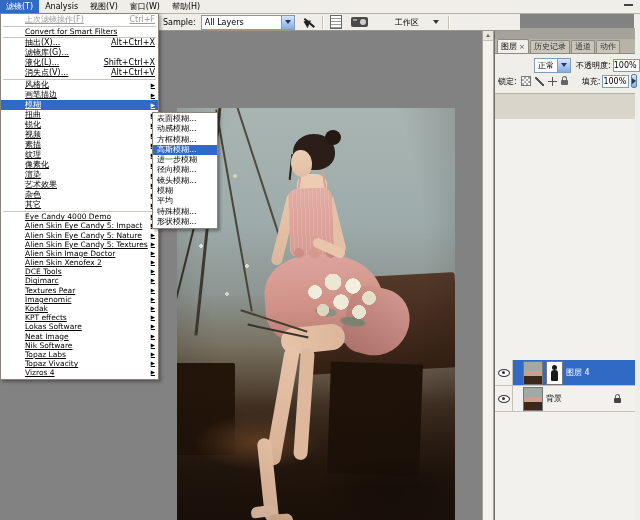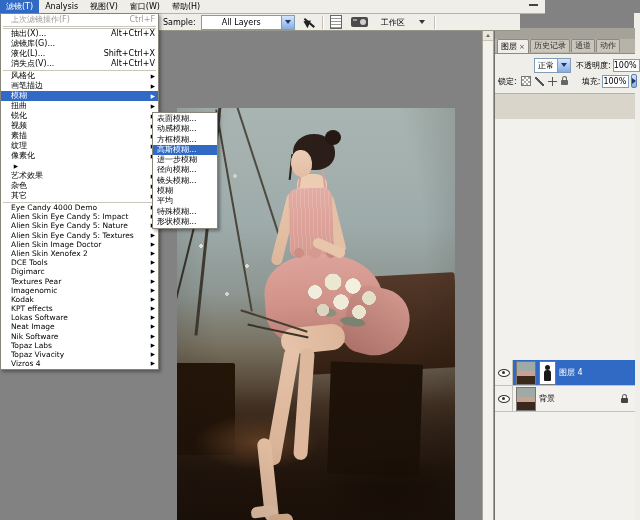--- a/index.html
+++ b/index.html
@@ -1,47 +1,47 @@
 <!DOCTYPE html>
 <html><head>
 <meta charset="utf-8">
 <style>
   html,body{margin:0;padding:0;background:#555;}
   .screen{position:relative;width:640px;height:520px;overflow:hidden;
     font-family:"DejaVu Sans","Liberation Sans",sans-serif;font-size:8px;color:#000;
     background:#828282;}
   
-  .menubar{position:absolute;left:0;top:0;width:545px;height:13px;background:#f0eee9;
+  .menubar{position:absolute;left:0;top:0;width:640px;height:13px;background:#f0eee9;
     border-bottom:1px solid #b6b3a8;display:flex;align-items:center;z-index:30;}
   .mb-item{padding:0 6px;height:13px;line-height:13px;white-space:nowrap;}
   .mb-item.active{background:#316ac5;color:#fff;}
   .win-dash{position:absolute;right:7px;top:4px;width:9px;height:2px;background:#444;}
   
   .optionsbar{position:absolute;left:0;top:14px;width:520px;height:16px;background:#f0eee9;
     border-bottom:1px solid #98958a;display:flex;align-items:center;z-index:20;}
   .ob-spacer{width:160px;}
   .ob-lbl{margin:0 3px;white-space:nowrap;}
   .dropdown{display:flex;align-items:center;height:13px;background:#fff;border:1px solid #7f9db9;}
-  .dd-text{flex:1;padding:0 3px;white-space:nowrap;text-align:center;}
+  .dd-text{flex:1;padding:0 3px;white-space:nowrap;}
   .dd-arrow{width:12px;height:13px;background:linear-gradient(#d7e5fa,#86ace4);
     border-left:1px solid #7f9db9;display:flex;align-items:center;justify-content:center;}
   .tri-down{width:0;height:0;border-left:3px solid transparent;border-right:3px solid transparent;border-top:4px solid #1c3a66;}
   .tri-right{width:0;height:0;border-top:3px solid transparent;border-bottom:3px solid transparent;border-left:4px solid #1c3a66;}
   .ob-dd{width:92px;margin-left:2px;}
   .slash-arrow{position:relative;width:13px;height:13px;margin-left:8px;}
   .slash-arrow:before{content:"";position:absolute;left:2px;top:3px;width:0;height:0;
     border-left:7px solid #222;border-top:3px solid transparent;border-bottom:5px solid transparent;transform:rotate(-30deg);}
   .slash-arrow:after{content:"";position:absolute;left:0;top:6px;width:13px;height:1.5px;background:#222;transform:rotate(40deg);}
   .ob-sep{width:1px;height:13px;background:#c2bfb4;border-right:1px solid #fff;margin:0 6px;}
   .page-icon{width:10px;height:12px;background:#fff;border:1px solid #666;
     background-image:linear-gradient(#999 1px,transparent 1px);background-size:8px 3px;background-position:1px 2px;}
   .bridge-icon{position:relative;width:17px;height:10px;background:#4a4a4a;border-radius:2px;margin-left:9px;}
   .bridge-icon:before{content:"";position:absolute;left:9px;top:2px;width:6px;height:6px;border-radius:50%;background:#cfcfcf;}
   .bridge-icon:after{content:"";position:absolute;left:2px;top:2px;width:4px;height:2px;background:#9a9a9a;}
-  .ws-btn{display:flex;align-items:center;gap:14px;margin-left:10px;padding:1px 3px;}
+  .ws-btn{display:flex;align-items:center;gap:14px;margin-left:24px;padding:1px 3px;}
   .ws-tri{width:0;height:0;border-left:3px solid transparent;border-right:3px solid transparent;border-top:4px solid #333;}
   
   .workspace{position:absolute;left:0;top:30px;width:482px;height:490px;background:#828282;z-index:1;}
   .photo{position:absolute;left:177px;top:108px;width:278px;height:412px;overflow:hidden;z-index:5;
     background:linear-gradient(180deg,#a9b5b2 0%,#9dabaa 28%,#8d9692 45%,#77705f 58%,#473527 72%,#2a1c12 88%,#241710 100%);}
   .photo div{position:absolute;}
   .p-b1{left:30px;top:-12px;width:3px;height:240px;background:#3f3a31;transform:rotate(6deg);}
   .p-b2{left:56px;top:0;width:2px;height:205px;background:#4a443a;transform:rotate(-10deg);}
   .p-b3{left:12px;top:18px;width:2px;height:235px;background:#37322b;transform:rotate(14deg);}
   .p-b4{left:82px;top:-6px;width:2px;height:150px;background:#4f4940;transform:rotate(-18deg);}
@@ -102,21 +102,21 @@
   
   .vscroll{position:absolute;left:482px;top:30px;width:10px;height:490px;background:#f4f2ec;
     border-left:1px solid #a5a297;border-right:1px solid #a5a297;z-index:6;}
   .sb-btn{height:10px;border-bottom:1px solid #c5c2b6;background:#e9e6de;display:flex;align-items:center;justify-content:center;}
   .sb-tri{width:0;height:0;border-left:2.5px solid transparent;border-right:2.5px solid transparent;border-bottom:3.5px solid #6a675e;}
   .right-edge{position:absolute;left:634px;top:13px;width:6px;height:507px;background:#f0eee9;z-index:5;}
   
   .panel{position:absolute;left:494px;top:28px;width:140px;height:492px;background:#d9d5cb;
     border-left:1px solid #74716a;z-index:6;}
   .panel-header{height:11px;background:#a5a29a;}
-  .tabstrip{height:14px;display:flex;align-items:flex-start;padding-left:2px;border-bottom:1px solid #8d8a80;background:#b7b3a9;}
+  .tabstrip{height:14px;display:flex;align-items:flex-end;padding-left:2px;border-bottom:1px solid #8d8a80;background:#b7b3a9;}
   .tab{height:12px;line-height:12px;padding:0 3px;background:#c9c5bb;border:1px solid #8d8a80;border-bottom:none;
     margin-right:1px;border-radius:2px 2px 0 0;color:#333;white-space:nowrap;display:flex;gap:2px;align-items:center;}
   .tab.active{background:#f0eee9;color:#000;height:13px;}
   .tab .tab-x{font-size:7px;color:#555;}
   .controls{background:#f0eee9;padding:3px 3px 4px 3px;border-bottom:1px solid #b5b2a8;}
   .ctl-row{display:flex;align-items:center;height:16px;gap:2px;}
   .blend-dd{width:62px;margin-left:36px;}
   .ctl-lbl{white-space:nowrap;margin-left:3px;}
   .val-box{width:23px;height:11px;line-height:11px;background:#fff;border:1px solid #7f9db9;text-align:right;padding-right:2px;}
   .spin-btn{width:9px;height:12px;background:linear-gradient(#d7e5fa,#86ace4);border:1px solid #5c7fb0;border-radius:2px;
@@ -130,33 +130,33 @@
   .li-move:after{content:"";position:absolute;left:0;top:4px;width:9px;height:1.5px;background:#555;}
   .pad{position:relative;width:7px;height:5px;background:#666;border-radius:1px;margin-top:3px;}
   .pad:before{content:"";position:absolute;top:-4px;left:1px;width:3px;height:3px;border:1px solid #666;border-bottom:none;border-radius:3px 3px 0 0;}
   .pad.dark{background:#444;}
   .list{position:absolute;left:0;right:0;top:91px;bottom:0;background:#f2f1ed;}
   .layer-row{position:absolute;left:0;right:0;height:26px;display:flex;}
   .eye-cell{width:17px;border-right:1px solid #c5c2b8;border-bottom:1px solid #c5c2b8;background:#f2f1ed;
     display:flex;align-items:center;justify-content:center;}
   .eye{position:relative;width:10px;height:6px;border:1px solid #333;border-radius:50%;background:#fff;}
   .eye:after{content:"";position:absolute;left:3px;top:1px;width:3px;height:3px;background:#333;border-radius:50%;}
-  .lr-body{flex:1;display:flex;align-items:center;gap:3px;padding:0 3px;border-bottom:1px solid #c5c2b8;}
+  .lr-body{flex:1;display:flex;align-items:center;gap:3px;padding:0 10px;border-bottom:1px solid #c5c2b8;}
   .layer-row.selected .lr-body{background:#316ac5;color:#fff;}
   .thumb{width:18px;height:22px;border:1px solid #777;
     background:linear-gradient(180deg,#9fa9a5 0 40%,#c9a193 40% 62%,#3a281a 62% 100%);}
   .mask-thumb{position:relative;width:15px;height:22px;border:1px solid #777;background:#fff;}
   .mask-thumb:before{content:"";position:absolute;left:5px;top:3px;width:5px;height:5px;background:#1a1a1a;border-radius:50%;}
   .mask-thumb:after{content:"";position:absolute;left:4px;top:8px;width:7px;height:11px;background:#1a1a1a;border-radius:3px 3px 1px 1px;}
   .layer-name{white-space:nowrap;}
   .lock-cell{margin-left:auto;margin-right:4px;display:flex;align-items:center;}
   
   .filter-menu{position:absolute;left:0;top:13px;width:157px;background:#fff;
     border:1px solid #88847a;box-shadow:2px 2px 3px rgba(0,0,0,.35);z-index:40;padding:1px 0;}
-  .mi{display:flex;align-items:center;height:10px;line-height:10px;padding:0 3px 0 10px;white-space:nowrap;}
+  .mi{display:flex;align-items:flex-end;height:10px;line-height:10px;padding:0 3px 0 24px;white-space:nowrap;text-decoration:underline;}
   .mi.en{height:9.2px;line-height:9.2px;font-size:7.5px;}
   .mi .lbl{flex:1;overflow:hidden;}
   .mi .sc{margin-left:4px;}
   .mi.dis{color:#9c9c9c;}
   .mi.hl{background:#316ac5;color:#fff;}
   .mi .arr{width:7px;text-align:right;font-size:5.5px;}
   .msep{height:1px;background:#c9c6bb;margin:1px 2px 0 2px;}
   
   .blur-submenu{position:absolute;left:152px;top:112px;width:64px;background:#fff;
     border:1px solid #88847a;box-shadow:2px 2px 3px rgba(0,0,0,.35);z-index:41;padding:1px 0;}
@@ -314,20 +314,23 @@
         </div>
       </div>
   </div>
 
   <div class="filter-menu">
       <div class="mi dis">
         <span class="lbl">上次滤镜操作(F)</span>
         <span class="sc">Ctrl+F</span>
       </div>
       <div class="msep"></div>
+      <div class="mi en">
+        <span class="lbl">Convert for Smart Filters</span>
+      </div>
       <div class="msep"></div>
       <div class="mi">
         <span class="lbl">抽出(X)...</span>
         <span class="sc">Alt+Ctrl+X</span>
       </div>
       <div class="mi">
         <span class="lbl">滤镜库(G)...</span>
       </div>
       <div class="mi">
         <span class="lbl">液化(L)...</span>
@@ -368,20 +371,21 @@
       </div>
       <div class="mi">
         <span class="lbl">纹理</span>
         <span class="arr">▶</span>
       </div>
       <div class="mi">
         <span class="lbl">像素化</span>
         <span class="arr">▶</span>
       </div>
       <div class="mi">
+        <span class="lbl">渲染</span>
         <span class="arr">▶</span>
       </div>
       <div class="mi">
         <span class="lbl">艺术效果</span>
         <span class="arr">▶</span>
       </div>
       <div class="mi">
         <span class="lbl">杂色</span>
         <span class="arr">▶</span>
       </div>

